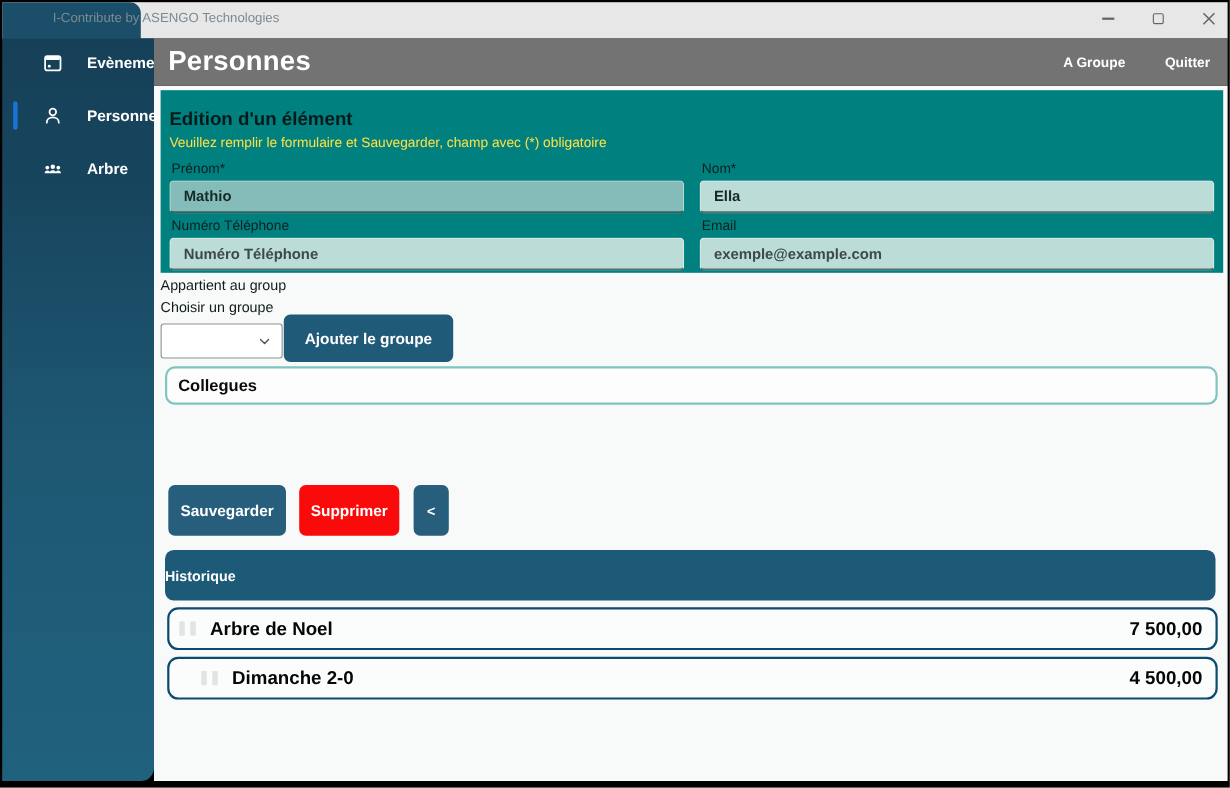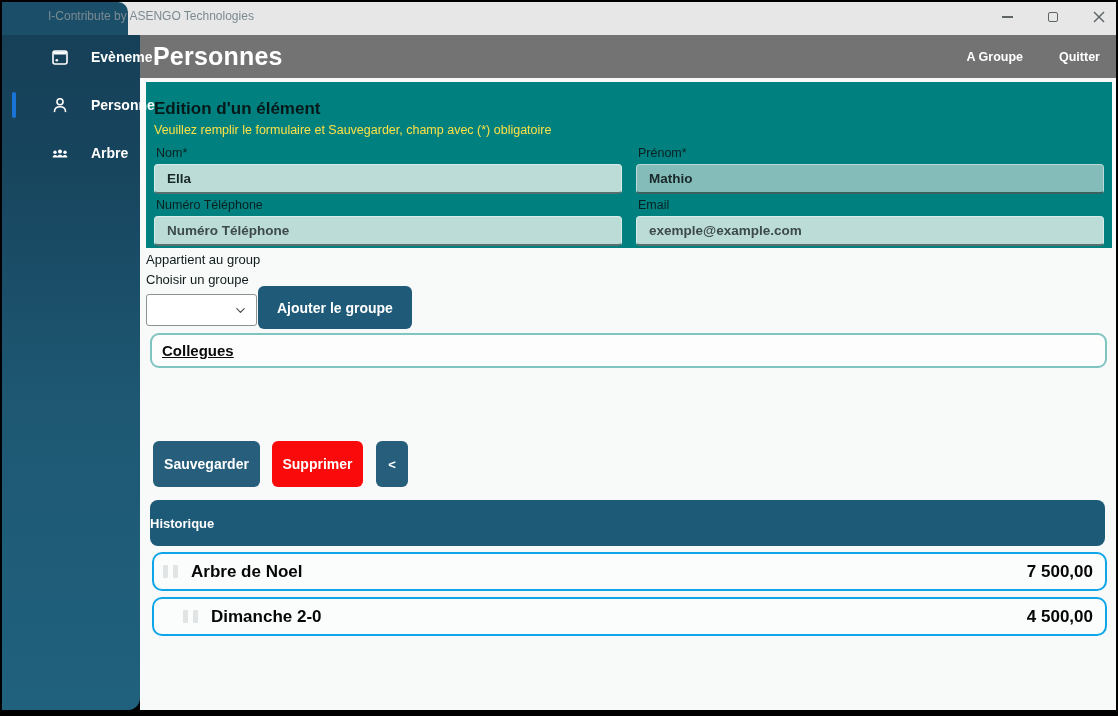--- a/index.html
+++ b/index.html
@@ -32,21 +32,21 @@
     background:#1b4f69; border-top-right-radius:10px; z-index:6;
   }
   .sidebar-body{
     position:absolute; left:2px; top:35px; width:138px; height:675px;
     background:linear-gradient(180deg,#164058 0%,#17445d 18%,#1e5873 55%,#20617e 100%);
     border-bottom-right-radius:12px; z-index:6;
   }
   .nav{ padding-top:7px; }
   .nav-item{
     position:relative; height:30px; margin-bottom:18px;
-    display:flex; align-items:center; padding-left:48px;
+    display:flex; align-items:center; padding-left:36px;
     color:#fff; cursor:default;
   }
   .nav-item .accent{
     position:absolute; left:10px; top:2px; width:4px; height:26px;
     border-radius:2px; background:#1a74d8; display:none;
   }
   .nav-item.active .accent{ display:block; }
   .nav-icon{ width:20px; height:20px; flex:0 0 20px; }
   .nav-label{ margin-left:21px; font-size:14px; font-weight:bold; white-space:nowrap; }
   
@@ -97,33 +97,33 @@
     color:#fff; font-weight:bold; font-size:14px;
     border:none; border-radius:6px; cursor:default;
     font-family:"Liberation Sans", sans-serif;
   }
   .btn-add{ position:absolute; left:118px; top:208px; height:43px; padding:0 19px; background:#1f5a78; }
   .group-row{
     position:absolute; left:10px; right:9px; top:255px; height:35px;
     background:#fdfdfd; border:2px solid #7fc4c0; border-radius:9px;
     display:flex; align-items:center; padding-left:10px;
   }
-  .group-row-label{ font-size:15px; font-weight:bold; color:#0a0a0a;text-decoration:underline; }
+  .group-row-label{ font-size:15px; font-weight:bold; color:#0a0a0a; }
   .btn-save{ position:absolute; left:13px; top:363px; width:107px; height:46px; background:#265e7c; }
   .btn-delete{ position:absolute; left:132px; top:363px; width:91px; height:46px; background:#fa0a0a; }
   .btn-back{ position:absolute; left:236px; top:363px; width:32px; height:46px; background:#265e7c; font-size:13px; }
   .history-header{
     position:absolute; left:10px; right:11px; top:422px; height:46px;
     background:#1d5a78; border-radius:8px;
     display:flex; align-items:center; justify-content:flex-start;
     color:#fff; font-weight:bold; font-size:13px;
   }
   .history-row{
     position:absolute; left:12px; right:9px; height:39px;
-    background:#fbfcfc; border:2px solid #0ea5e9; border-radius:10px;
+    background:#fbfcfc; border:2px solid #0c4a6e; border-radius:10px;
     display:flex; align-items:center;
   }
   .history-row.r0{ top:474px; }
   .history-row.r1{ top:519px;padding-left:20px; }
   .grip{ display:flex; gap:5px; margin-left:9px; }
   .grip span{ width:5px; height:13px; background:#e0e4e4; border-radius:1px; }
   .row-title{ margin-left:13px; font-size:17px; font-weight:bold; color:#060606; }
   .row-amount{ margin-left:auto; margin-right:12px; font-size:17px; font-weight:bold; color:#060606; }
 </style>
 </head>
@@ -187,26 +187,26 @@
   </div>
 </div>
 
 <div class="main">
 
   <div class="panel">
     <div class="panel-title">Edition d'un élément</div>
     <div class="panel-subtitle">Veuillez remplir le formulaire et Sauvegarder, champ avec (*) obligatoire</div>
     <div class="field-grid">
       <div>
+        <div class="field-label">Prénom*</div>
+        <input class="field-input focused" type="text" value="Mathio" style="">
+      </div>
+      <div>
         <div class="field-label">Nom*</div>
         <input class="field-input" type="text" value="Ella" style="">
-      </div>
-      <div>
-        <div class="field-label">Prénom*</div>
-        <input class="field-input focused" type="text" value="Mathio" style="">
       </div>
       <div>
         <div class="field-label">Numéro Téléphone</div>
         <input class="field-input" type="text" placeholder="Numéro Téléphone" style="">
       </div>
       <div>
         <div class="field-label">Email</div>
         <input class="field-input" type="text" placeholder="exemple@example.com" style="">
       </div>
     </div>

